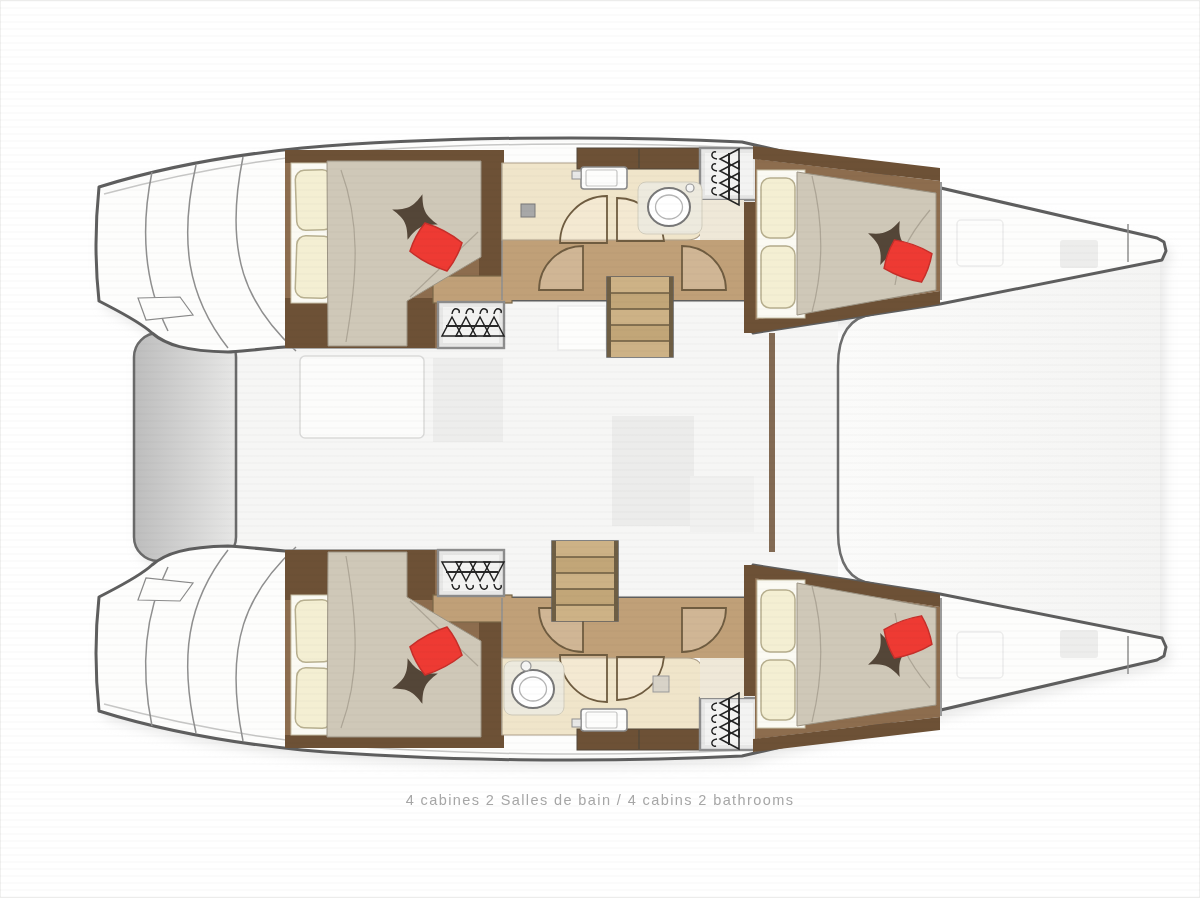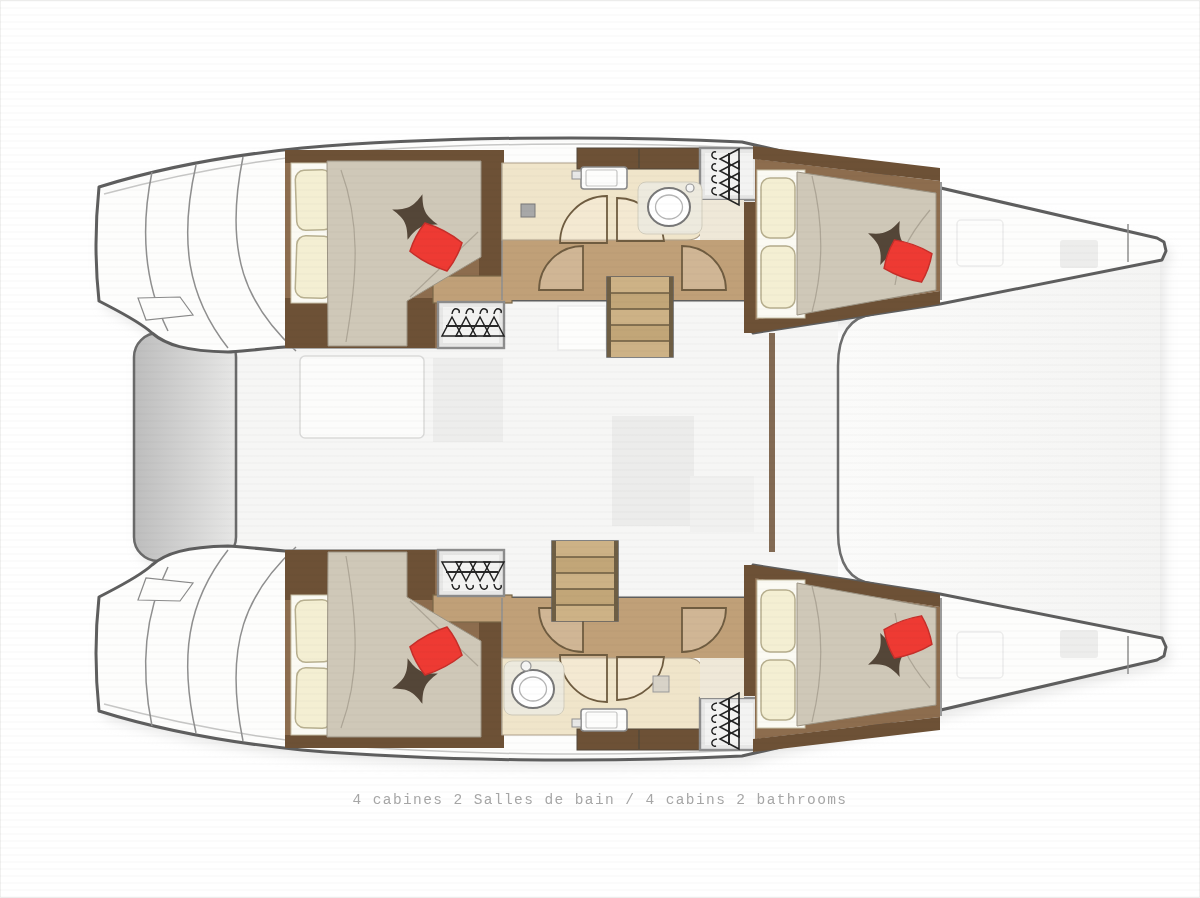--- a/index.html
+++ b/index.html
@@ -1,17 +1,17 @@
 <!DOCTYPE html>
 <html style="--c-outline: #5e5e5e; --c-white: #fdfdfc; --c-shadow: #d3d3d2; --c-wood: #c0a078; --c-wood_mid: #8d6d4e; --c-wood_dark: #6d5136; --c-cream: #f0e5ca; --c-duvet: #cfc8b8; --c-pillow: #f4efd3; --c-sheet: #fbfaf3; --c-red: #ee3a33; --c-cushion: #544638; --c-locker: #e7e7e6; --c-hanger: #222222; --c-ghost: #ededec; --c-caption: #a6a6a6;"><head>
 <meta charset="utf-8">
 <style>
   html,body{margin:0;padding:0;background:#ffffff;}
   #stage{position:relative;width:1200px;height:898px;background:#ffffff;overflow:hidden;
-         box-shadow:inset 0 0 0 1px #f0f0ef;font-family:Liberation Mono, monospace;}
+         box-shadow:inset 0 0 0 1px #f0f0ef;font-family:Liberation Sans, sans-serif;}
   #plan-svg{position:absolute;left:0;top:0;}
   
   #texture{position:absolute;left:0;top:0;width:100%;height:100%;pointer-events:none;
     background:repeating-linear-gradient(180deg, rgba(0,0,0,0.016) 0 2px, rgba(0,0,0,0) 2px 7px);}
   #caption{position:absolute;left:0;right:0;top:792px;text-align:center;
     font-size:14.5px;letter-spacing:1.4px;color:var(--c-caption,#a6a6a6);font-weight:400;}
   
   .hullfill{fill:var(--c-white);stroke:var(--c-outline);stroke-width:3;stroke-linejoin:round;}
   .shadowfill{fill:var(--c-shadow);stroke:none;}
   .wd{fill:var(--c-wood_dark);}

